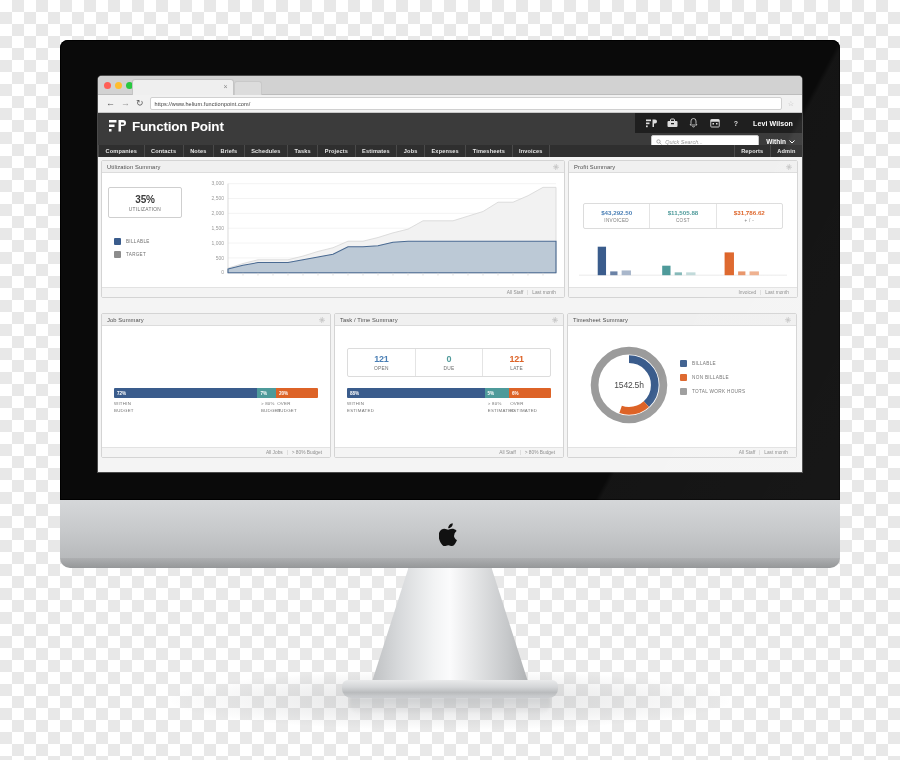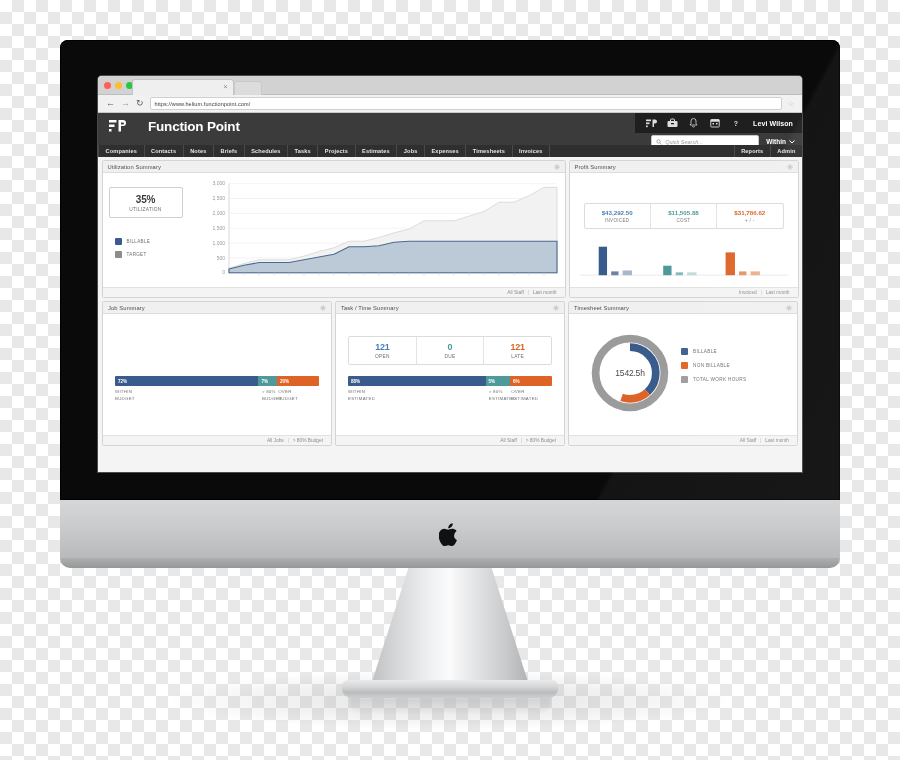--- a/index.html
+++ b/index.html
@@ -91,21 +91,21 @@
   .urlfield{
     flex:1;height:11px;background:#fff;border:1px solid #d0d0d0;border-radius:2px;
     display:flex;align-items:center;padding:0 4px;
     font-size:5.5px;color:#3b3b3b;letter-spacing:.1px;overflow:hidden;white-space:nowrap;
   }
   .star{font-size:7px;color:#b8b8b8;}
 
   
   #app{height:361px;background:#f4f4f4;position:relative;overflow:hidden;}
   .app-header{height:32px;background:#3b3b3b;position:relative;}
-  .logo{position:absolute;left:11px;top:6px;display:flex;align-items:center;gap:22px;}
+  .logo{position:absolute;left:11px;top:6px;display:flex;align-items:center;gap:6px;}
   .logo-mark{width:17px;height:15px;}
   .logo-text{color:#fff;font-size:13.5px;font-weight:bold;letter-spacing:-.2px;}
   .hdr-right{position:absolute;right:0;top:0;height:20px;background:#1f1f1f;display:flex;align-items:center;gap:0;padding:0 9px 0 6px;}
   .hdr-icon{width:21px;height:20px;display:flex;align-items:center;justify-content:center;color:#d9d9d9;}
   .hdr-user{color:#fff;font-size:7px;margin-left:7px;white-space:nowrap;font-weight:bold;letter-spacing:.1px;}
   .searchrow{position:absolute;right:7px;top:22px;display:flex;align-items:center;gap:7px;}
   .searchbox{
     width:98px;height:11px;background:#fff;border:1px solid #c9c9c9;border-radius:2px;
     display:flex;align-items:center;gap:3px;padding:0 4px;
   }
@@ -115,21 +115,21 @@
   .navbar{height:12px;background:#2f2f2f;display:flex;align-items:stretch;position:relative;}
   .navitem{
     color:#e6e6e6;font-size:5.6px;font-weight:bold;letter-spacing:.15px;
     padding:0 6.5px;display:flex;align-items:center;border-right:1px solid #4a4a4a;white-space:nowrap;
   }
   .navitem:first-child{border-left:1px solid #4a4a4a;}
   .nav-right{position:absolute;right:0;top:0;height:12px;display:flex;}
   .nav-right .navitem{border-right:none;border-left:1px solid #4a4a4a;}
 
   
-  .grid{padding:3px;display:flex;flex-direction:column;gap:3px;align-items:center;}
+  .grid{padding:3px;display:flex;flex-direction:column;gap:15px;}
   .row{display:flex;gap:3px;}
   .panel{
     background:#fff;border:1px solid #d4d4d4;border-radius:2px;
     display:flex;flex-direction:column;position:relative;
   }
   .panel-head{
     height:11px;background:#f0f0f0;border-bottom:1px solid #dcdcdc;
     display:flex;align-items:center;justify-content:space-between;padding:0 5px;
   }
   .panel-title{font-size:5.8px;color:#4e4e4e;letter-spacing:.1px;}

